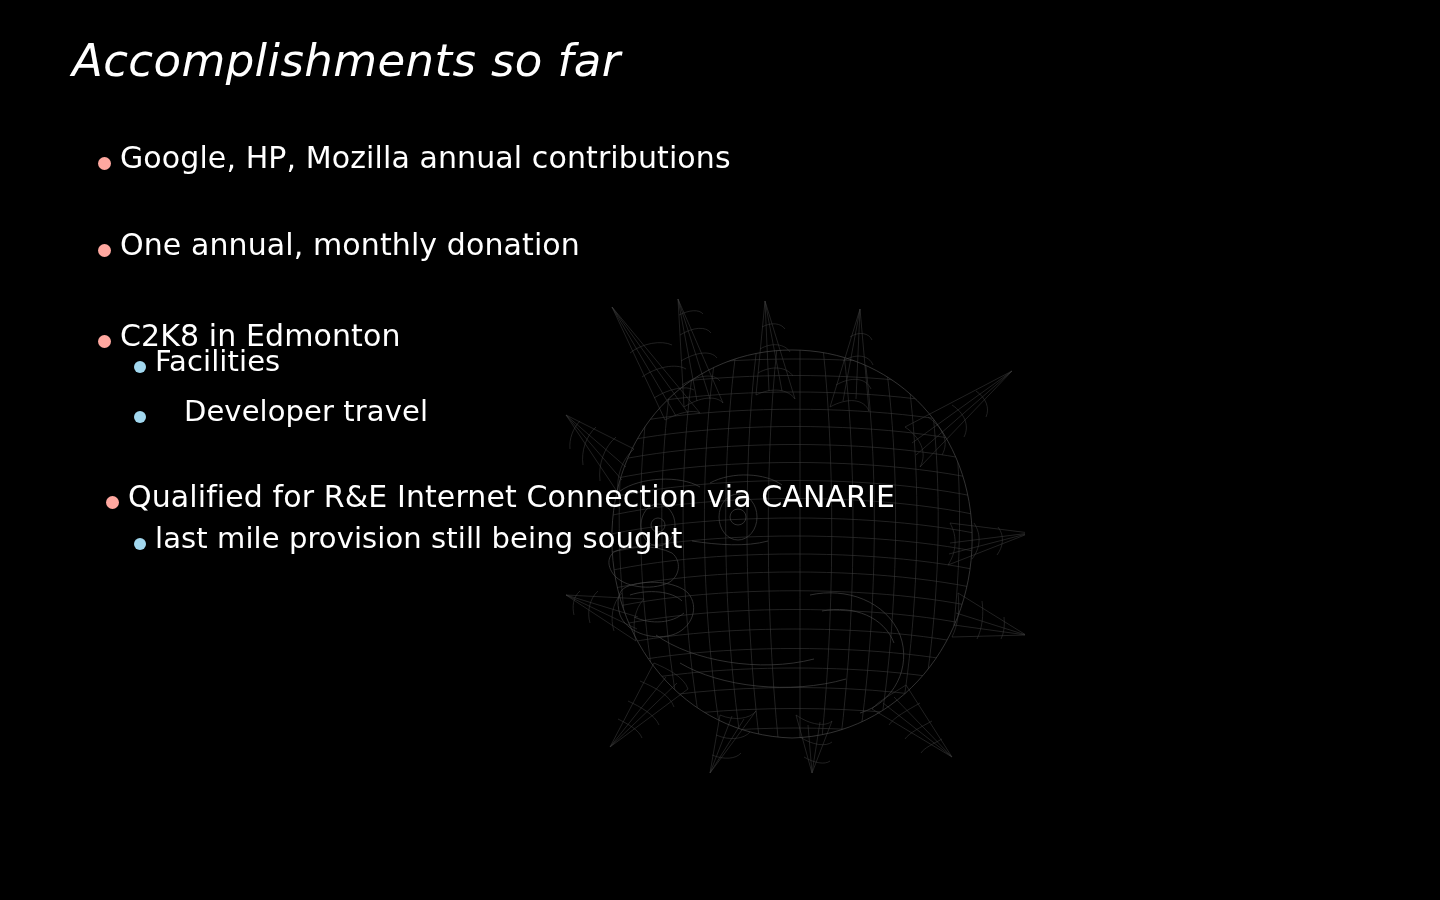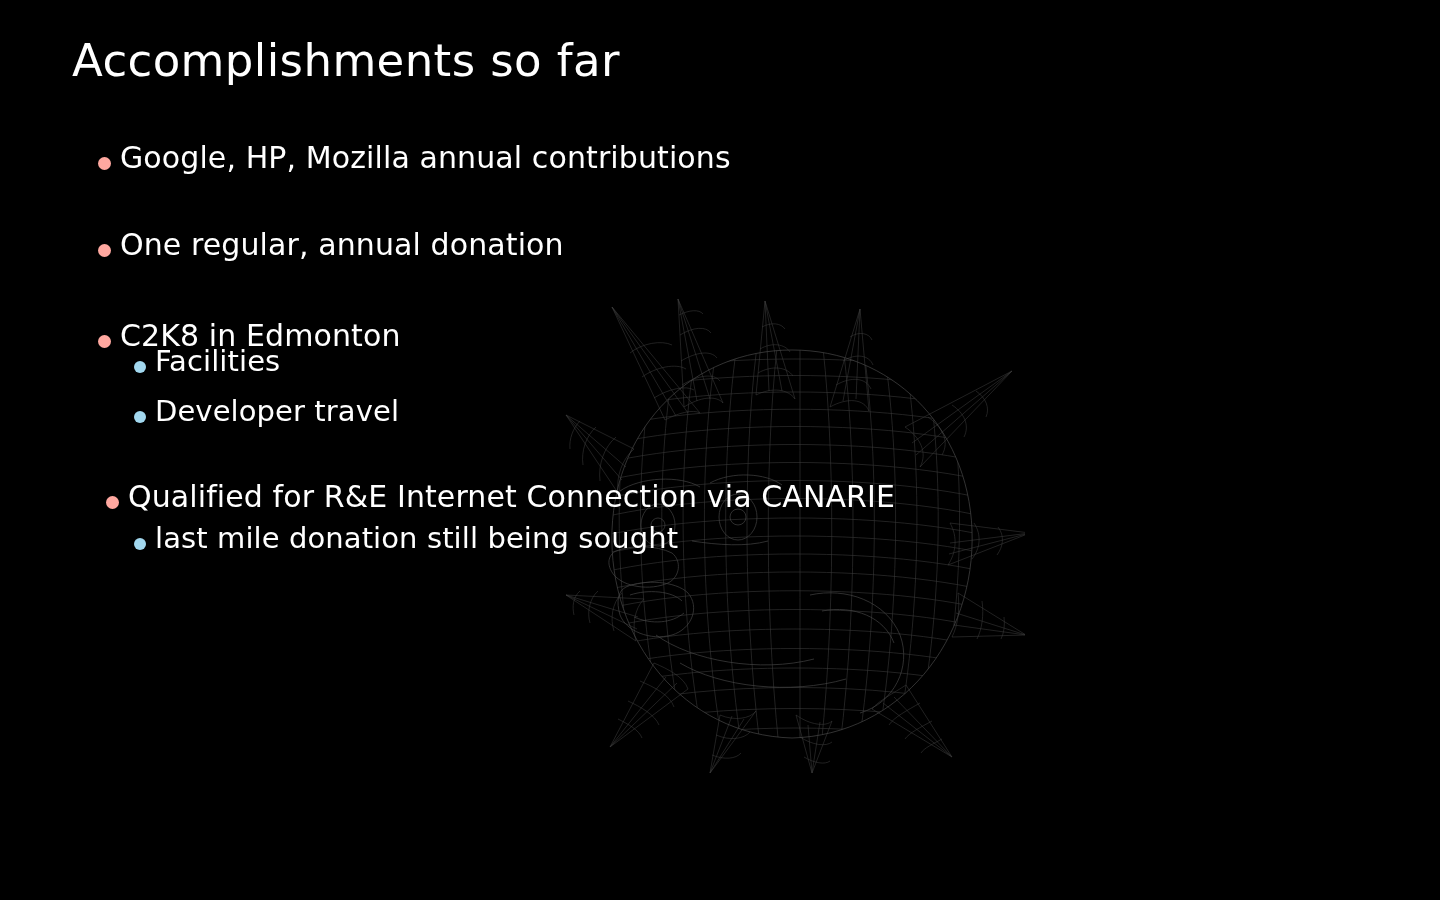--- a/index.html
+++ b/index.html
@@ -37,20 +37,21 @@
     position: absolute;
     left: 72px;
     top: 36px;
     font-family: "DejaVu Sans", sans-serif;
     font-size: 45px;
     font-weight: 400;
     letter-spacing: 0.4px;
     color: #ffffff;
     white-space: nowrap;
     line-height: 1.1;
+    font-style: italic;
   }
 
   
   #body-list {
     position: absolute;
     left: 0;
     top: 0;
     width: 1440px;
   }
   .bullet-row {
@@ -352,42 +353,42 @@
 
   <div id="body-list">
 
     <div class="bullet-row level1" style="left:98px; top:140px;">
       <span class="dot"></span>
       <span class="btext">Google, HP, Mozilla annual contributions</span>
     </div>
 
     <div class="bullet-row level1" style="left:98px; top:227px;">
       <span class="dot"></span>
-      <span class="btext">One regular, annual donation</span>
+      <span class="btext">One annual, monthly donation</span>
     </div>
 
     <div class="bullet-row level1" style="left:98px; top:311px;margin-top:7px;">
       <span class="dot"></span>
       <span class="btext">C2K8 in Edmonton</span>
     </div>
 
     <div class="bullet-row level2" style="left:134px; top:344px;text-decoration:underline;">
       <span class="dot"></span>
       <span class="btext">Facilities</span>
     </div>
 
-    <div class="bullet-row level2" style="left:134px; top:394px;">
+    <div class="bullet-row level2" style="left:134px; top:394px;gap:29px;">
       <span class="dot"></span>
       <span class="btext">Developer travel</span>
     </div>
 
     <div class="bullet-row level1" style="left:106px; top:479px;">
       <span class="dot"></span>
       <span class="btext">Qualified for R&amp;E Internet Connection via CANARIE</span>
     </div>
 
     <div class="bullet-row level2" style="left:134px; top:521px;">
       <span class="dot"></span>
-      <span class="btext">last mile donation still being sought</span>
+      <span class="btext">last mile provision still being sought</span>
     </div>
 
   </div>
 </div>
 
 </body></html>

